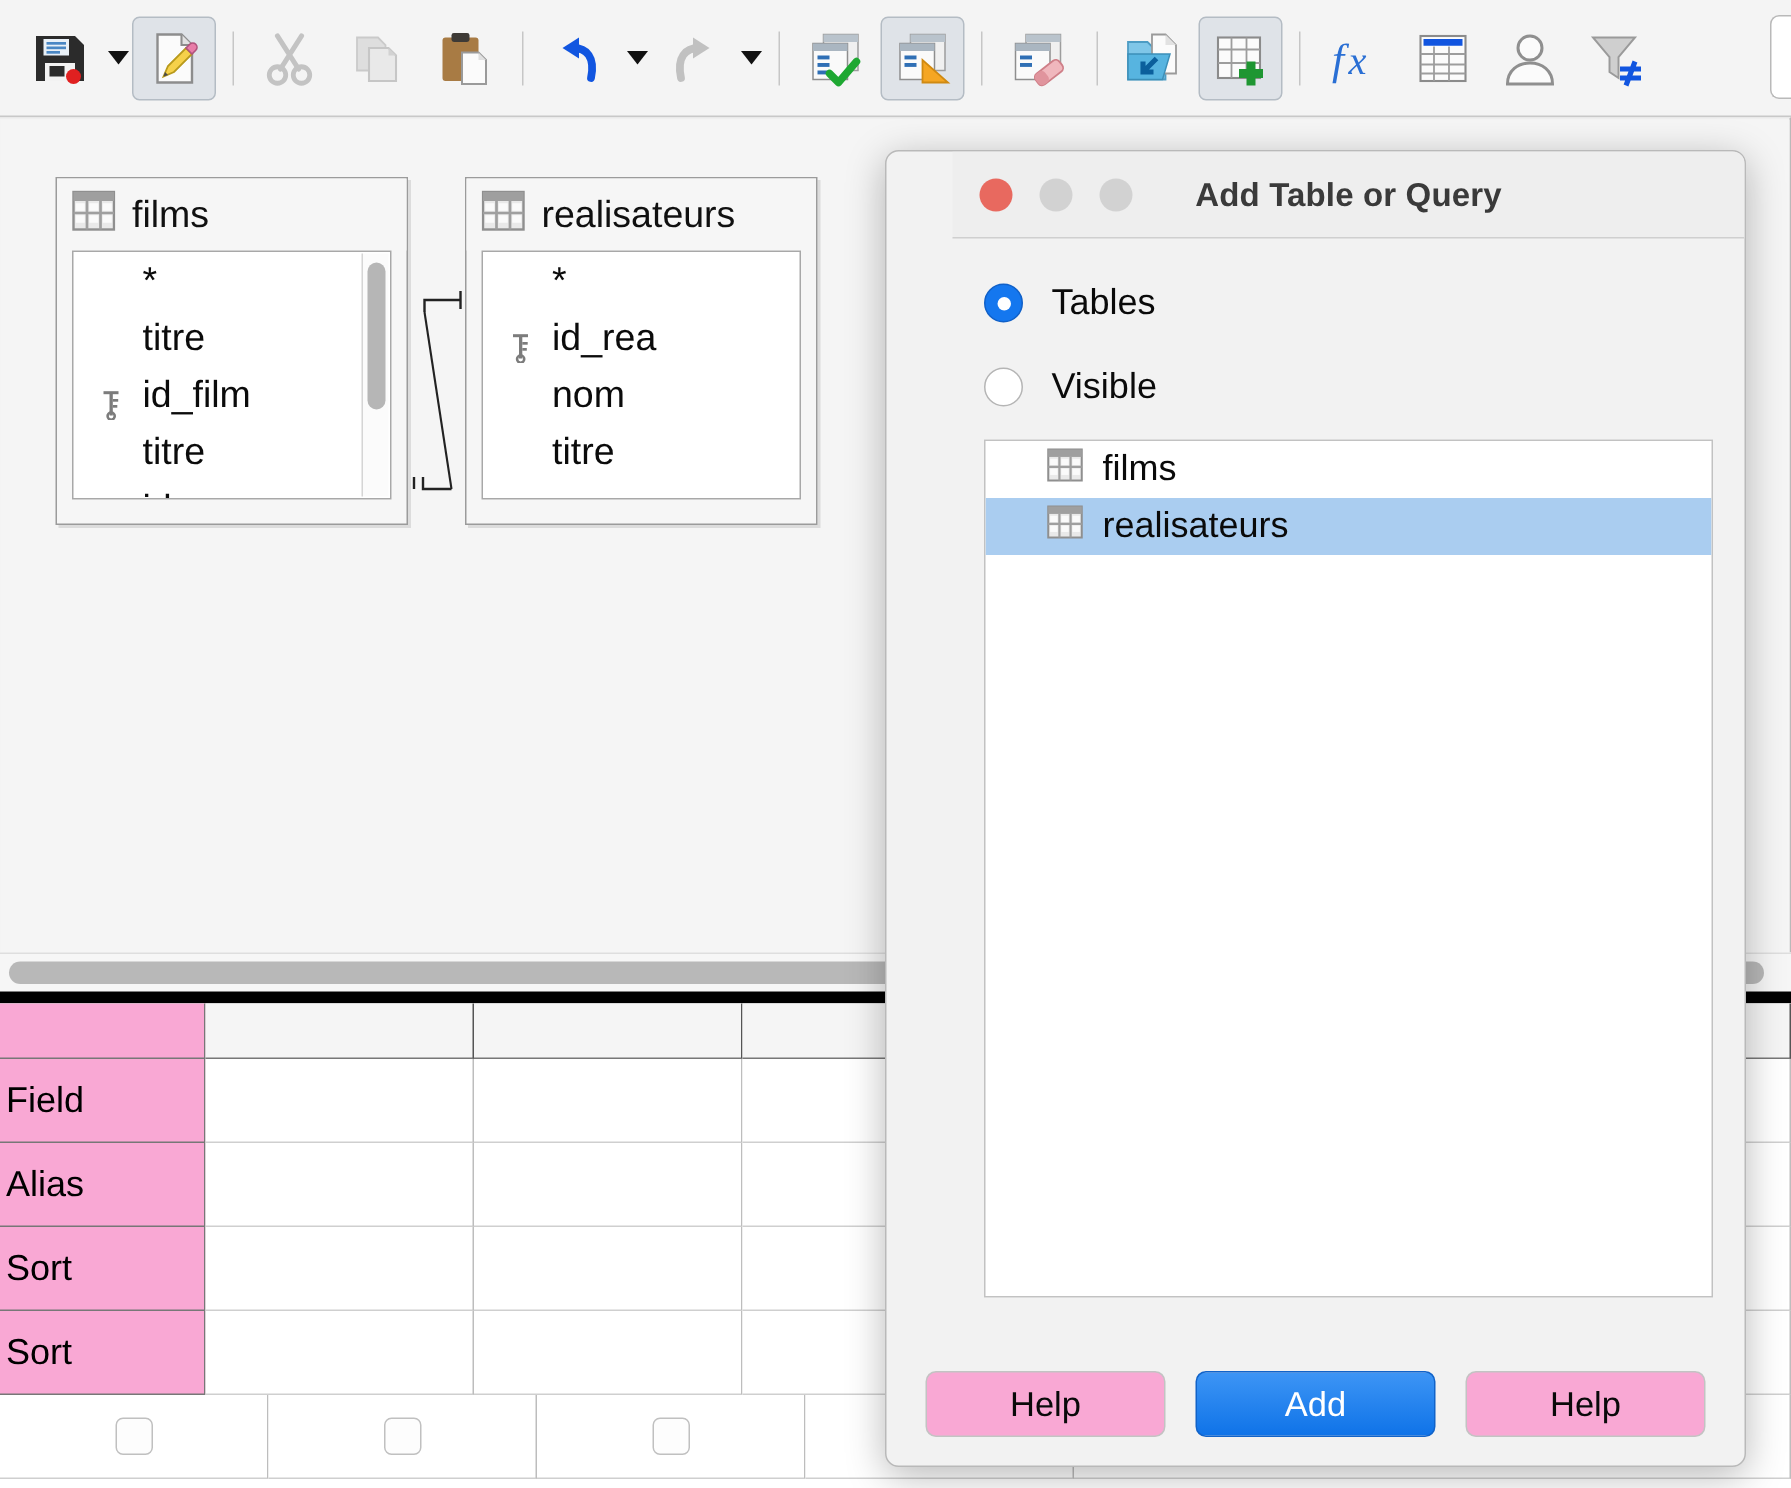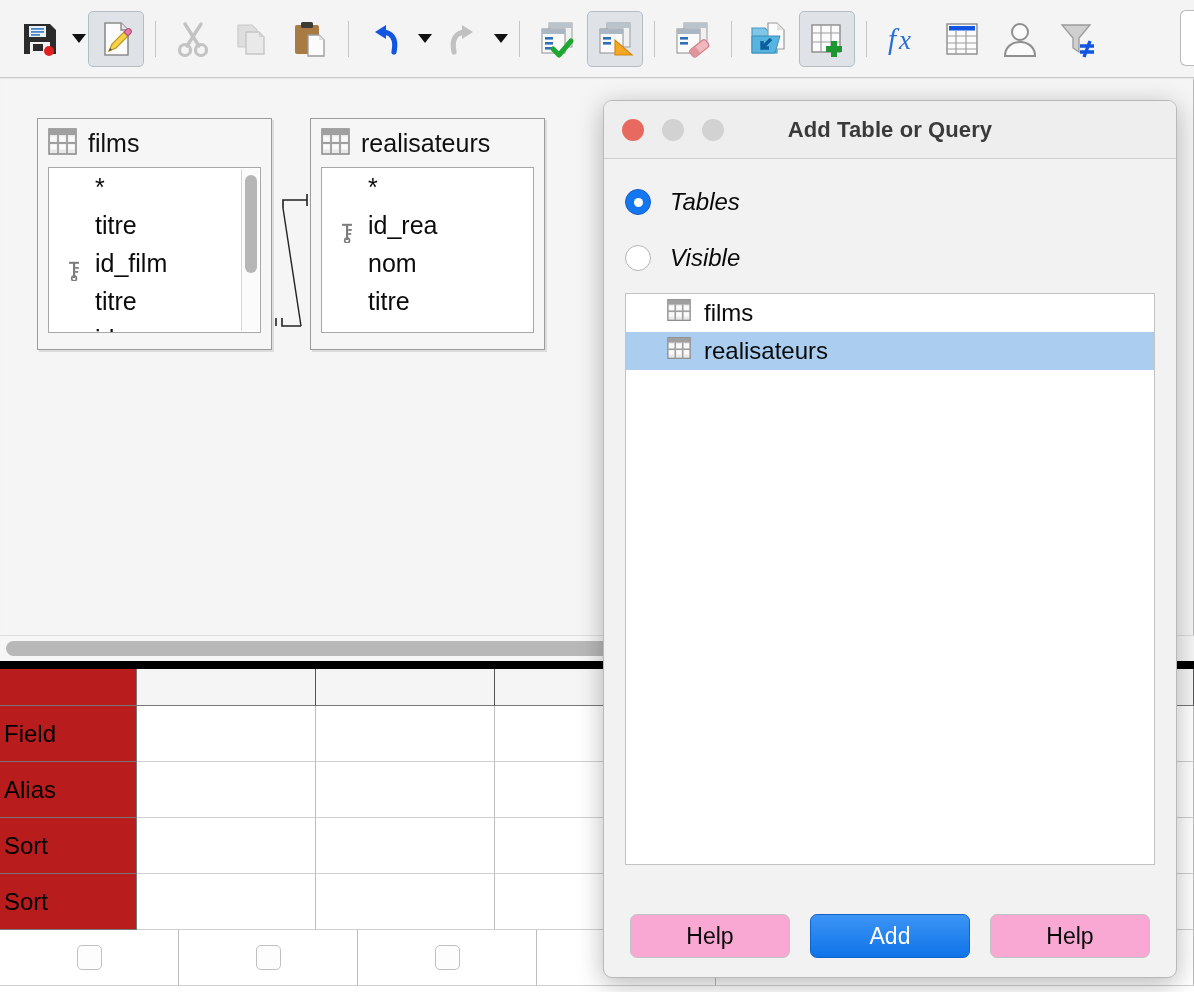--- a/index.html
+++ b/index.html
@@ -120,21 +120,21 @@
   
   .grid {
     position: absolute; left: 0; top: 669px; width: 1194px; height: 323px;
     background: #ffffff;
   }
   .grid-row { display: flex; width: 1194px; }
   .grid-hdr-row { height: 37px; }
   .grid-cell-row { height: 56px; }
   .rowhdr {
     width: 137px; flex: 0 0 137px;
-    background: #b91c1c;
+    background: #f9a8d4;
     border-right: 1px solid #777;
     border-bottom: 1px solid #777;
     display: flex; align-items: center;
     padding-left: 4px;
     font-size: 24px; color: #000;
   }
   .rowhdr.blank { border-bottom: 1px solid #777; }
   .cell {
     flex: 0 0 179px; width: 179px;
     background: #ffffff;
@@ -148,45 +148,46 @@
     border-right: 1px solid #555;
   }
   .cell.last { flex: 1 1 auto; width: auto; }
   .chk {
     width: 25px; height: 25px; border: 1px solid #c0c0c0;
     border-radius: 5px; background: #fdfdfd;
   }
 
   
   .dlg {
-    position: absolute; left: 603px; top: 100px;
+    position: absolute; left: 590px; top: 100px;
     width: 574px; height: 878px;
     background: #f2f2f2;
     border-radius: 9px;
     border: 1px solid #b9b9b9;
     box-shadow: 0 6px 26px rgba(0,0,0,0.28);
     overflow: hidden;
+    padding-left: 44px;
   }
   .dlg-titlebar {
     height: 58px; background: #eeeeee;
     border-bottom: 1px solid #cfcfcf;
     display: flex; align-items: center;
     position: relative;
   }
   .tl-wrap { display: flex; align-items: center; margin-left: 18px; }
   .tl { width: 22px; height: 22px; border-radius: 50%; margin-right: 18px; }
   .tl.red { background: #e8695f; }
   .tl.grey { background: #d2d2d2; }
   .dlg-title {
     position: absolute; left: 0; right: 0; text-align: center;
     font-size: 22px; font-weight: bold; color: #3a3a3a;
     letter-spacing: 0.1px;
   }
   .dlg-body { padding: 22px 21px 0 21px; }
-  .radio-row { display: flex; align-items: center; height: 42px; margin-bottom: 14px; font-style: italic; }
+  .radio-row { display: flex; align-items: center; height: 42px; margin-bottom: 14px; }
   .radio {
     width: 26px; height: 26px; border-radius: 50%;
     border: 1px solid #b5b5b5; background: #ffffff;
     display: flex; align-items: center; justify-content: center;
     flex: 0 0 auto;
   }
   .radio.on { background: #1477ef; border-color: #1060c8; }
   .radio.on .dot { width: 9px; height: 9px; border-radius: 50%; background: #ffffff; }
   .radio-label { font-size: 24px; color: #0a0a0a; margin-left: 19px; }
   .listbox {

